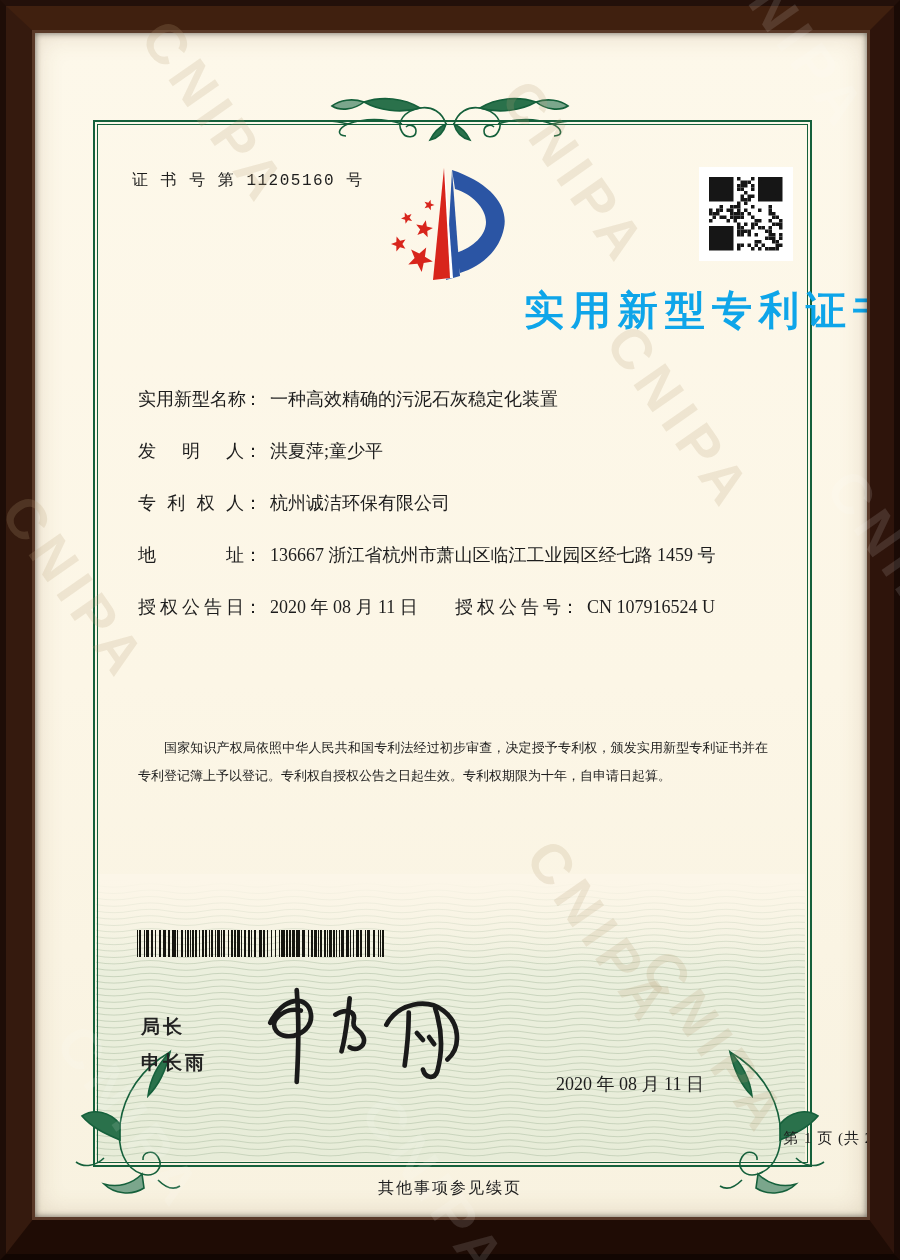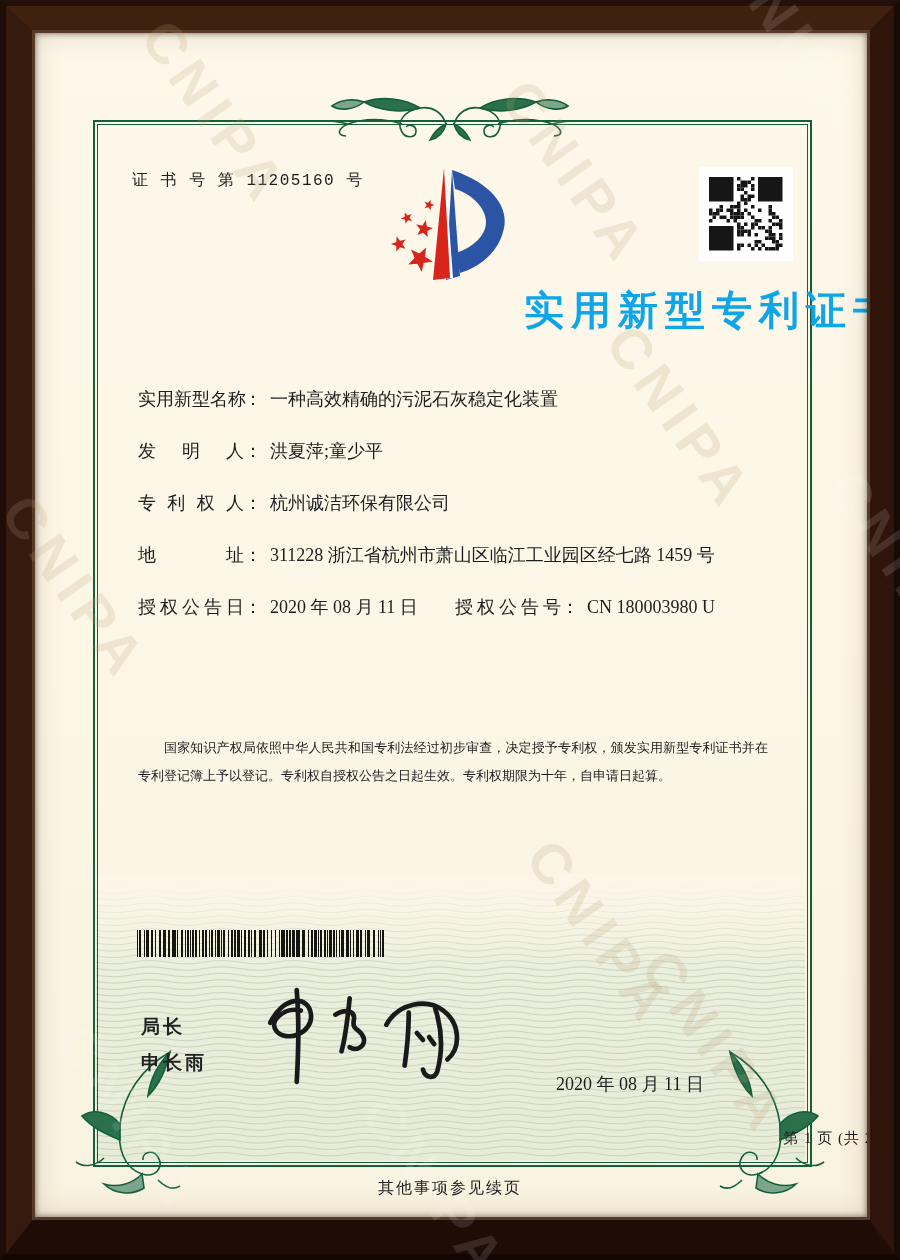--- a/index.html
+++ b/index.html
@@ -316,28 +316,28 @@
     <div class="frow">
       <span class="flabel">实用新型名称</span><span class="fcolon">：</span><span class="fval">一种高效精确的污泥石灰稳定化装置</span>
     </div>
     <div class="frow">
       <span class="flabel">发明人</span><span class="fcolon">：</span><span class="fval">洪夏萍;童少平</span>
     </div>
     <div class="frow">
       <span class="flabel">专利权人</span><span class="fcolon">：</span><span class="fval">杭州诚洁环保有限公司</span>
     </div>
     <div class="frow">
-      <span class="flabel">地址</span><span class="fcolon">：</span><span class="fval">311228 浙江省杭州市萧山区临江工业园区经七路 1459 号</span>
+      <span class="flabel">地址</span><span class="fcolon">：</span><span class="fval">136667 浙江省杭州市萧山区临江工业园区经七路 1459 号</span>
     </div>
     <div class="frow">
       <span class="pair">
         <span class="flabel">授权公告日</span><span class="fcolon">：</span><span class="fval">2020 年 08 月 11 日</span>
       </span>
       <span class="pair pair2">
-        <span class="flabel">授权公告号</span><span class="fcolon">：</span><span class="fval">CN 180003980 U</span>
+        <span class="flabel">授权公告号</span><span class="fcolon">：</span><span class="fval">CN 107916524 U</span>
       </span>
     </div>
   </div>
 
   <div class="txt paras">
     <p>国家知识产权局依照中华人民共和国专利法经过初步审查，决定授予专利权，颁发实用新型专利证书并在专利登记簿上予以登记。专利权自授权公告之日起生效。专利权期限为十年，自申请日起算。</p>
   </div>
 
   <div class="barcode">
     <svg id="barcode-svg" width="252" height="27" viewBox="0 0 252 27">

